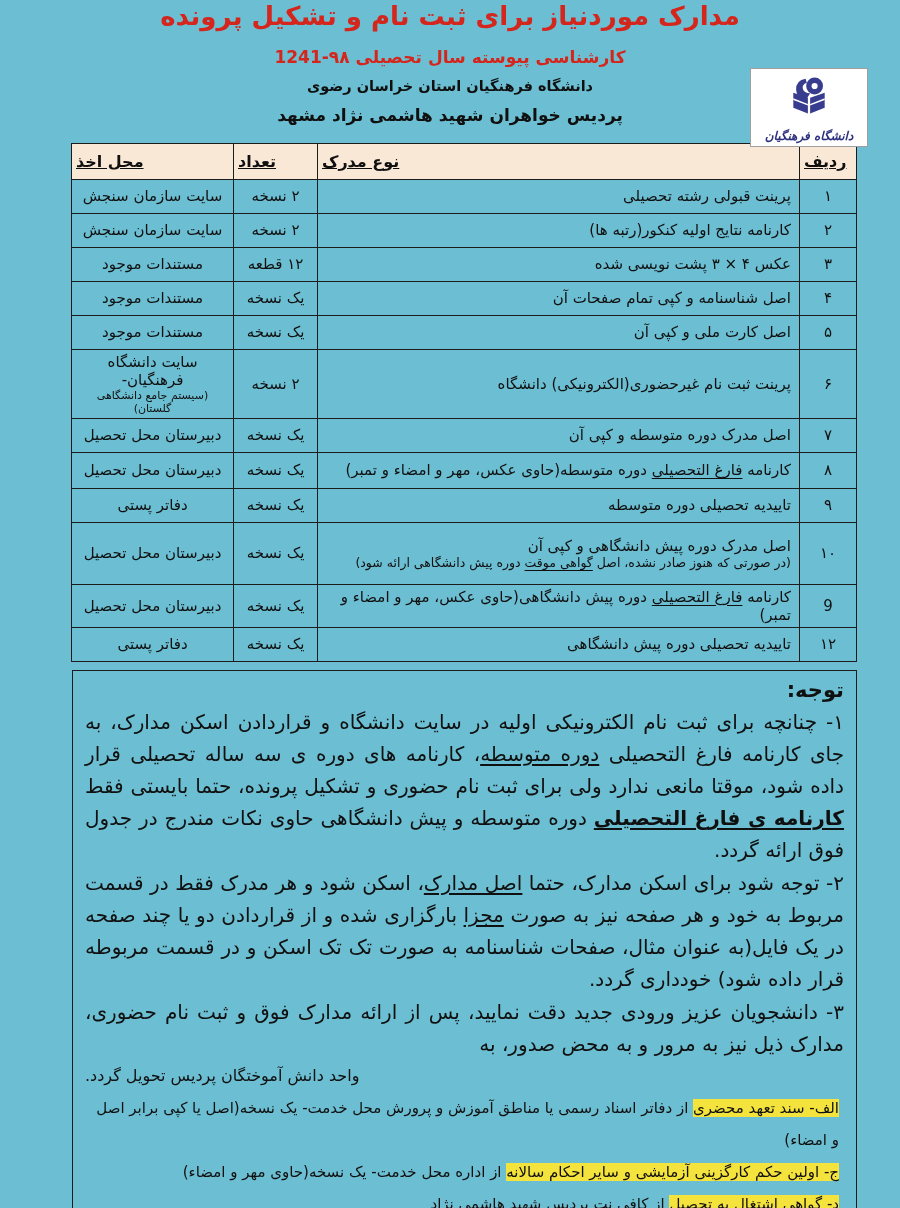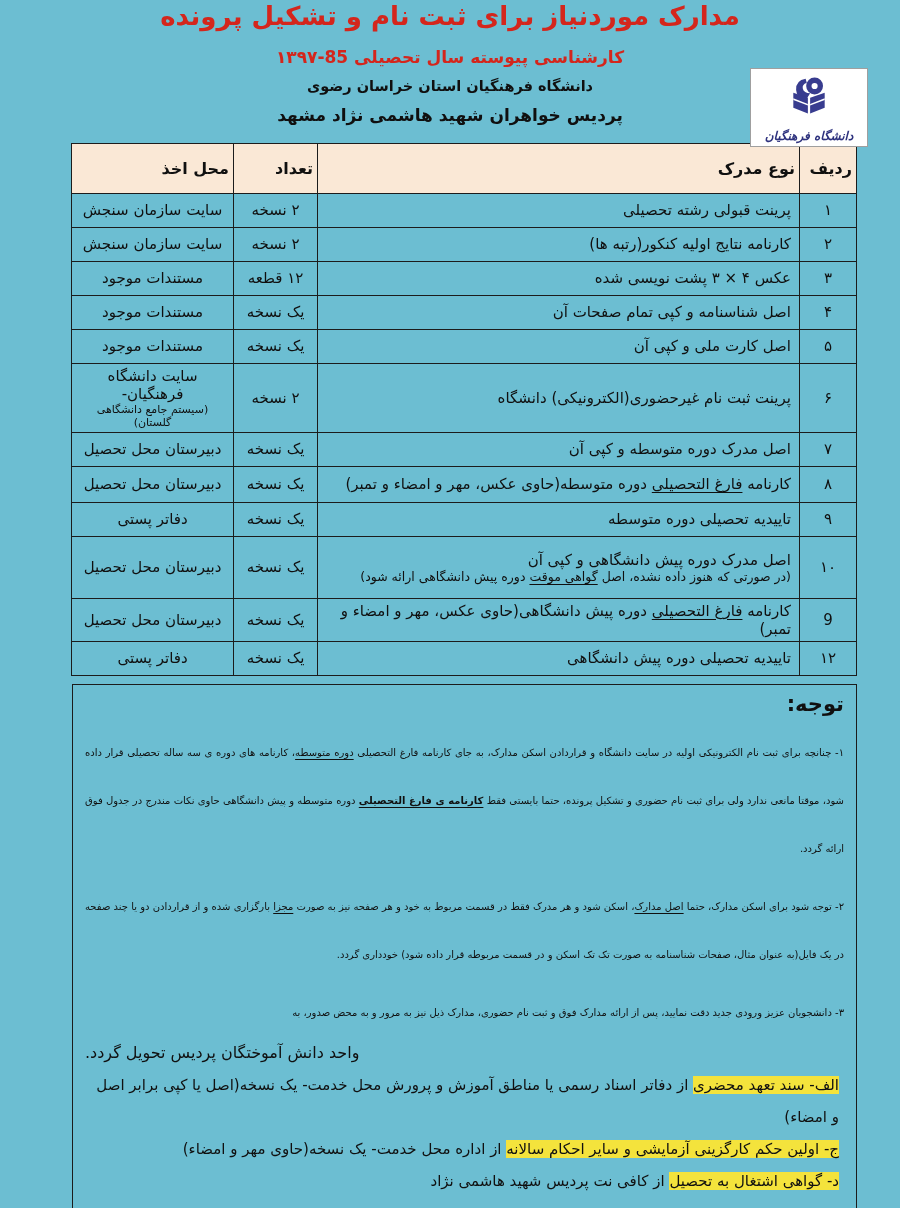--- a/index.html
+++ b/index.html
@@ -46,21 +46,21 @@
     width:785px;
     margin:18px 43px 0 72px;
     table-layout:fixed;
   }
   table.docs th, table.docs td{
     border:1.6px solid var(--border);
   }
   table.docs thead th{
     background:var(--cream);
     font-weight:bold; font-size:16px;
-    height:32px; text-align:right; padding:15px 4px;
+    height:32px; text-align:left; padding:8px 4px;text-decoration:underline;
   }
   table.docs td{
     font-size:15px; padding:3px 8px; background:transparent;
   }
   col.c-no{width:57px;} col.c-doc{width:482px;} col.c-qty{width:84px;} col.c-place{width:162px;}
   td.no{text-align:center;}
   td.doc{text-align:right;}
   td.qty{text-align:center; padding:3px 2px;}
   td.place{text-align:center; padding:3px 4px;}
   tr.h34 td{height:34px;margin-top:22px;} tr.h36 td{height:36px;} tr.h38 td{height:38px;}
@@ -71,21 +71,21 @@
   .b{font-weight:bold;}
   .hl{background:var(--yellow);}
   
   .notes{
     width:785px; min-height:432px;
     margin:8px 43px 0 72px;
     border:1.6px solid var(--border);
     padding:4px 12px 14px;
   }
   .notes-title{font-size:21px; font-weight:bold; line-height:30px;}
-  .note{font-size:10px; line-height:48px; text-align:justify; margin-top:10px;}
+  .note{font-size:20px; line-height:32px; text-align:justify; margin-top:1px;}
   .note-center{font-size:16px; line-height:32px; text-align:left;}
   .sub-item{font-size:15px; line-height:32px; padding-right:5px; text-align:right;}
 </style>
 </head>
 <body>
 
 <div class="page">
 
   <div class="logo">
     <svg viewBox="0 0 100 100" width="74" height="74">
@@ -97,21 +97,21 @@
         <path d="M48 46 L22 37 L22 64 L48 74 Z"></path>
         <path d="M22 47 L48 57 L48 60 L22 50 Z" fill="#ffffff"></path>
         <path d="M78 47 L52 57 L52 60 L78 50 Z" fill="#ffffff"></path>
       </g>
     </svg>
     <div class="logo-caption">دانشگاه فرهنگیان</div>
   </div>
 
   <div class="header">
     <div class="title">مدارک موردنیاز برای ثبت نام و تشکیل پرونده</div>
-    <div class="subtitle">کارشناسی پیوسته سال تحصیلی 85-۱۳۹۷</div>
+    <div class="subtitle">کارشناسی پیوسته سال تحصیلی ۹۸-1241</div>
     <div class="org">دانشگاه فرهنگیان استان خراسان رضوی</div>
     <div class="campus">پردیس خواهران شهید هاشمی نژاد مشهد</div>
   </div>
 
   <table class="docs">
     <colgroup>
         <col class="c-no">
         <col class="c-doc">
         <col class="c-qty">
         <col class="c-place">
@@ -179,21 +179,21 @@
       <tr class="h34">
         <td class="no">۹</td>
         <td class="doc">تاییدیه تحصیلی دوره متوسطه</td>
         <td class="qty">یک نسخه</td>
         <td class="place">دفاتر پستی</td>
       </tr>
       <tr class="h62">
         <td class="no">۱۰</td>
         <td class="doc">
           <div>اصل مدرک دوره پیش دانشگاهی و کپی آن</div>
-          <div class="small"><span>(در صورتی که هنوز داده نشده، اصل </span><span class="u">گواهی موقت</span><span> دوره پیش دانشگاهی ارائه شود)</span></div>
+          <div class="small"><span>(در صورتی که هنوز صادر نشده، اصل </span><span class="u">گواهی موقت</span><span> دوره پیش دانشگاهی ارائه شود)</span></div>
         </td>
         <td class="qty">یک نسخه</td>
         <td class="place">دبیرستان محل تحصیل</td>
       </tr>
       <tr class="h38">
         <td class="no">9</td>
         <td class="doc"><span>کارنامه </span><span class="u">فارغ التحصیلی</span><span> دوره پیش دانشگاهی(حاوی عکس، مهر و امضاء و تمبر)</span></td>
         <td class="qty">یک نسخه</td>
         <td class="place">دبیرستان محل تحصیل</td>
       </tr>

